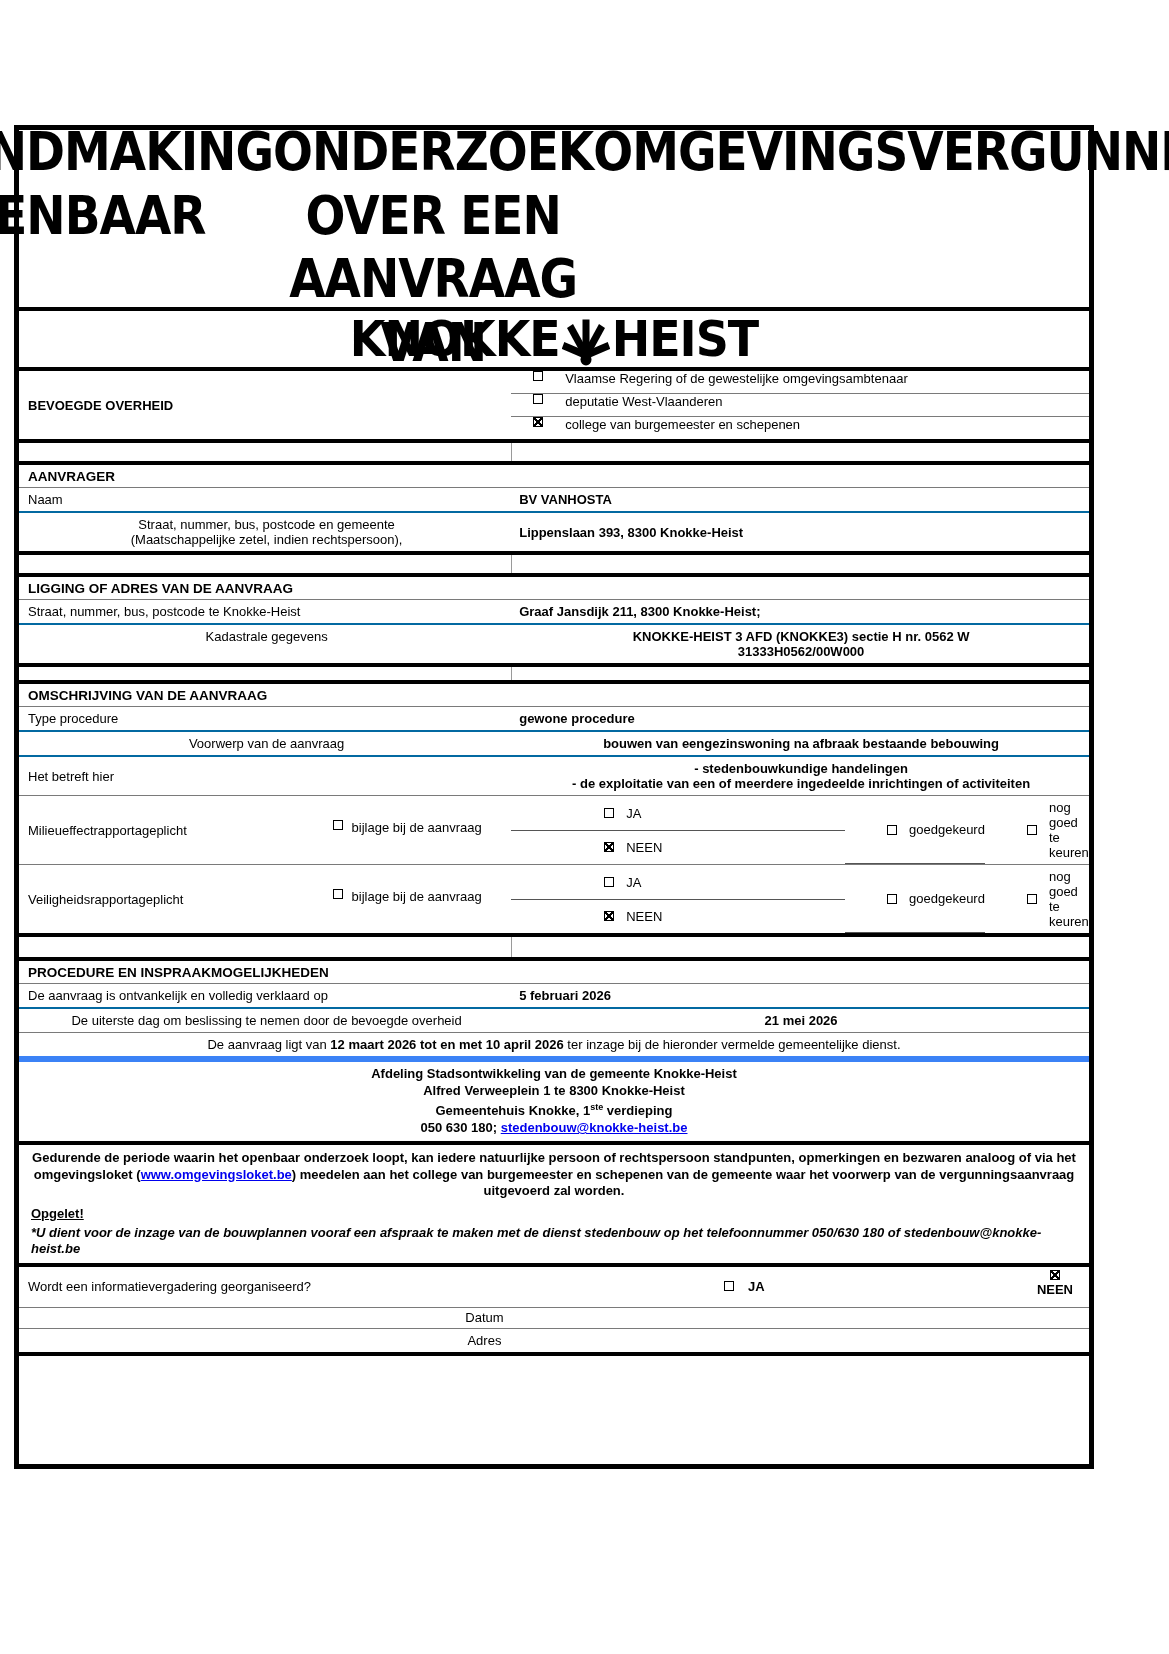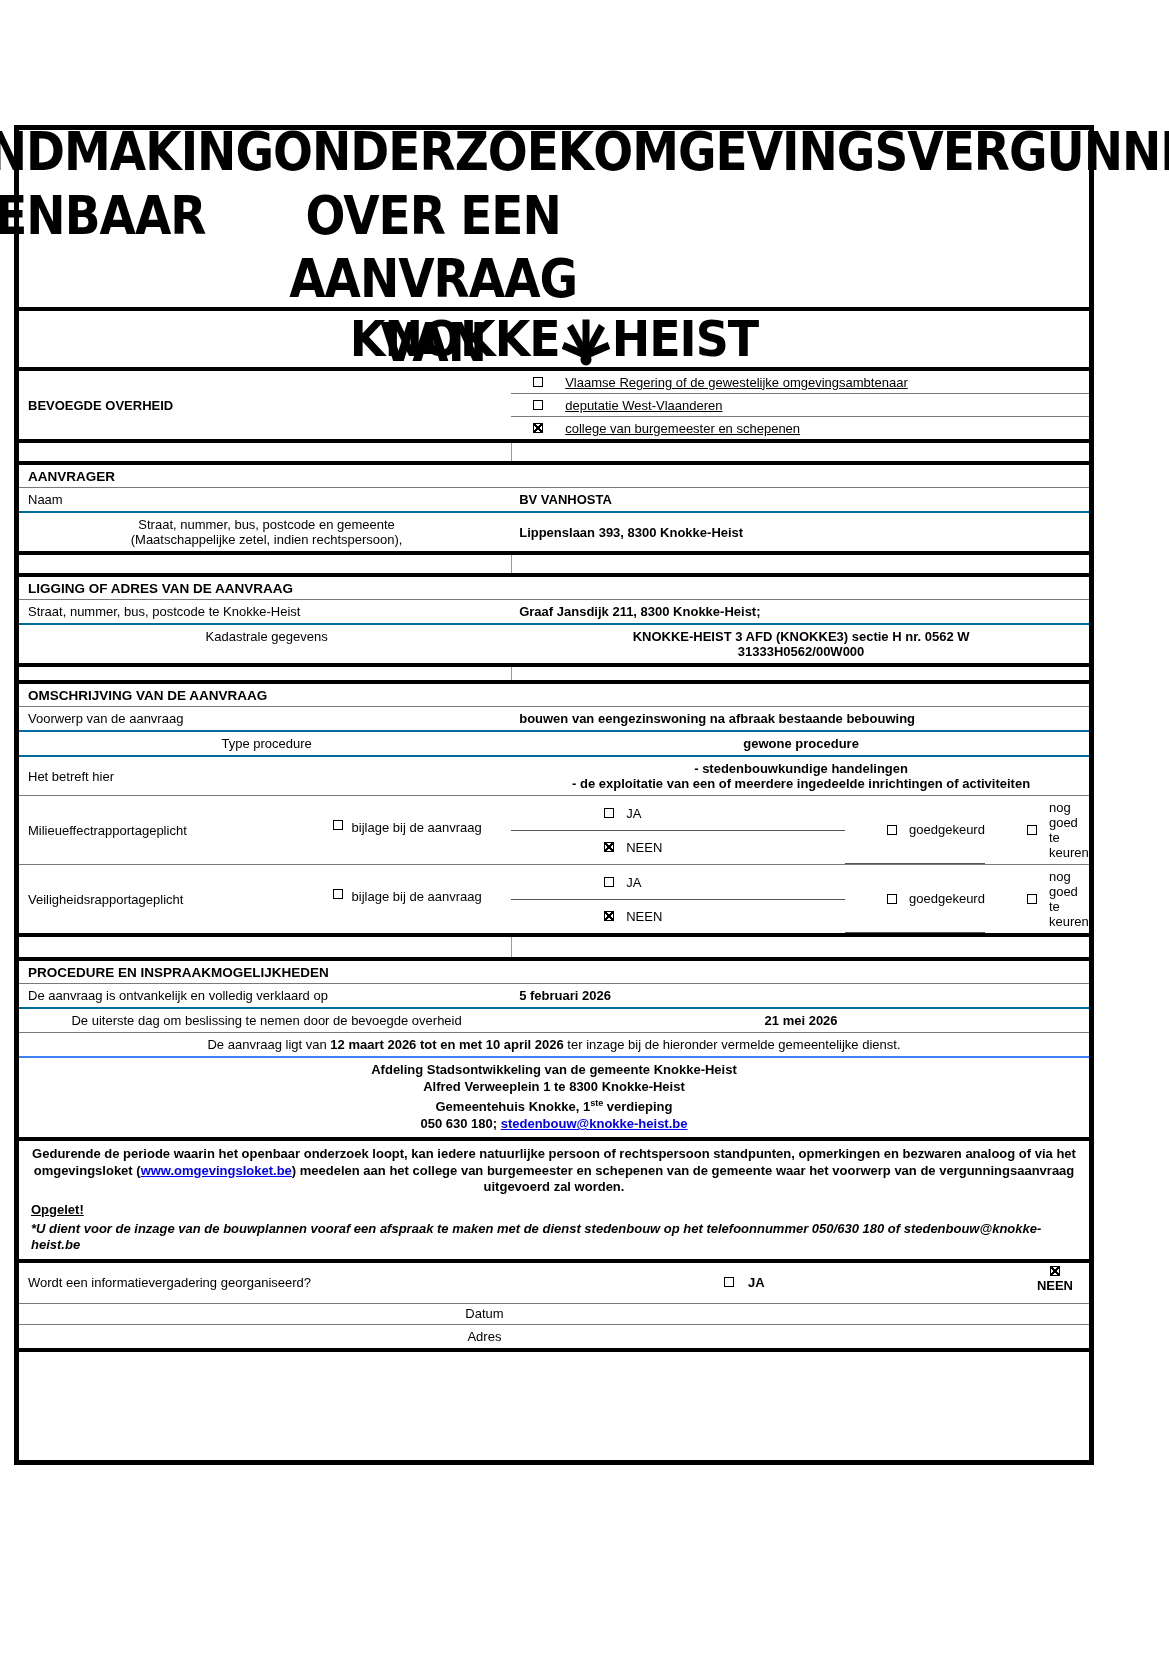--- a/index.html
+++ b/index.html
@@ -33,41 +33,41 @@
       position:relative;background:#fff;}
   .cb[data-checked="true"]::after{content:"";position:absolute;inset:-1px;
       background:
         linear-gradient(45deg,transparent 42%,#000 42%,#000 58%,transparent 58%),
         linear-gradient(-45deg,transparent 42%,#000 42%,#000 58%,transparent 58%);}
 
   
   .bev{display:flex;min-height:72px;}
   .bev-label{width:46%;display:flex;align-items:center;padding-left:9px;font-weight:bold;font-size:13px;box-sizing:border-box;}
   .bev-opts{width:54%;display:flex;flex-direction:column;}
-  .opt{flex:1;display:flex;align-items:center;gap:22px;padding-left:22px;font-size:13px;text-decoration:underline;}
+  .opt{flex:1;display:flex;align-items:flex-start;gap:22px;padding-left:22px;font-size:13px;}
   .opt.sep{border-bottom:1px solid #7a7a7a;}
 
   
   .spacer{height:22px;}
   .tick{position:absolute;left:46%;top:0;bottom:0;border-left:1px solid #9a9a9a;}
 
   
   .rap{display:flex;height:68px;position:relative;font-size:13px;border-top:1px solid #7a7a7a;}
   .rap .c1{width:28%;display:flex;align-items:center;padding-left:9px;box-sizing:border-box;}
   .rap .c2{width:18%;display:flex;align-items:flex-start;gap:9px;padding-top:24px;padding-left:14px;box-sizing:border-box;}
   .rap .c3{width:31.2%;display:flex;flex-direction:column;box-sizing:border-box;}
   .rap .c3 .half{flex:1;display:flex;align-items:center;gap:12px;padding-left:93px;}
   .rap .c4{width:22.8%;display:flex;flex-direction:row;box-sizing:border-box;}
   .rap .c4 .ghalf{flex:1;display:flex;align-items:center;gap:12px;padding-left:42px;}
   .rap .c4 .ghalf.sep{border-bottom:1px solid #555;}
   .rap-line{position:absolute;left:46%;width:31.2%;top:50%;border-top:1px solid #555;}
 
   
   .center-row{display:block;text-align:center;font-size:13px;padding:4px 6px;}
-  .dienst{border-top:2px solid #3b82f6;text-align:center;font-weight:bold;font-size:13px;
+  .dienst{border-top:6px solid #3b82f6;text-align:center;font-weight:bold;font-size:13px;
           line-height:17px;padding:3px 6px 5px 6px;}
   sup{font-size:9px;}
   .link{color:#0000ee;text-decoration:underline;font-weight:bold;text-align:right;}
   .link-reg{color:#0000ee;text-decoration:underline;font-weight:bold;}
 
   
   .para-box{padding:5px 12px 6px 12px;font-size:13px;}
   .ged{font-weight:bold;text-align:center;line-height:16.5px;}
   .opgelet{font-weight:bold;text-decoration:underline;margin-top:6px;}
   .note{font-weight:bold;font-style:italic;line-height:16px;margin-top:4px;}
@@ -162,26 +162,26 @@
       </div>
     </div>
 
     <div class="sec spacer bt4" style="height:17px;">
         <span class="tick"></span>
       </div>
 
     <div class="sec bt4">
       <div class="hdr">OMSCHRIJVING VAN DE AANVRAAG</div>
       <div class="row">
+        <div class="lab">Type procedure</div>
+        <div class="val">gewone procedure</div>
+      </div>
+      <div class="row">
         <div class="lab">Voorwerp van de aanvraag</div>
         <div class="val">bouwen van eengezinswoning na afbraak bestaande bebouwing</div>
-      </div>
-      <div class="row">
-        <div class="lab">Type procedure</div>
-        <div class="val">gewone procedure</div>
       </div>
       <div class="row">
         <div class="lab" style="display:flex;align-items:center;">Het betreft hier</div>
         <div class="val ml">- stedenbouwkundige handelingen
 - de exploitatie van een of meerdere ingedeelde inrichtingen of activiteiten</div>
       </div>
 
       <div class="rap">
         <div class="c1">Milieueffectrapportageplicht</div>
         <div class="c2">

